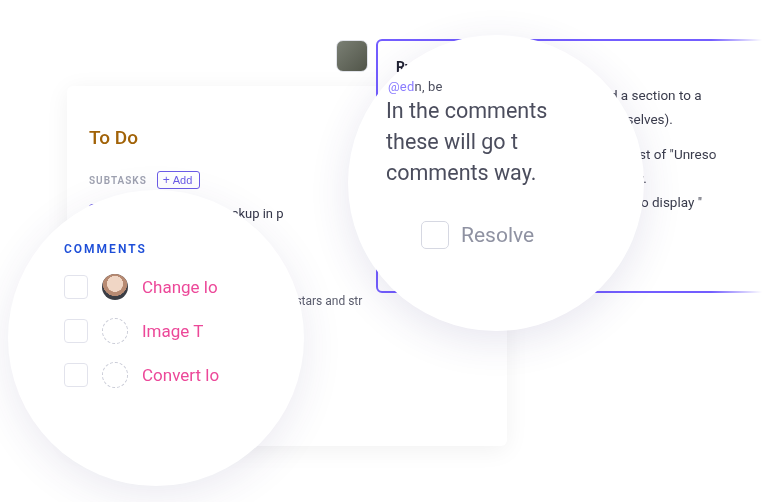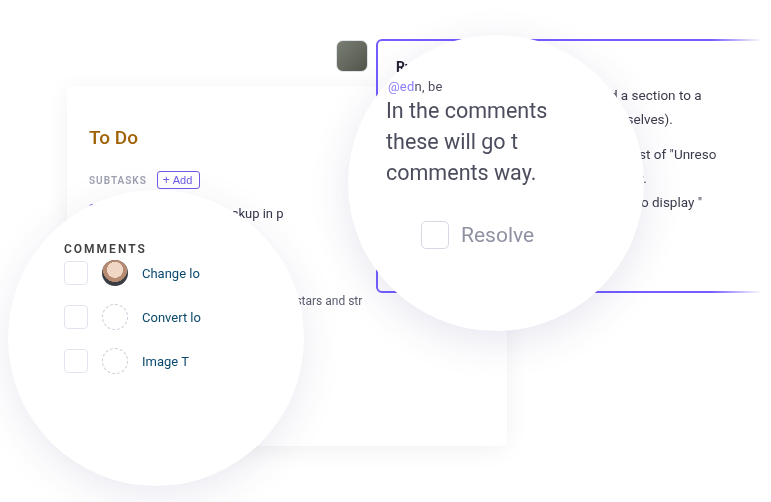--- a/index.html
+++ b/index.html
@@ -185,23 +185,23 @@
   }
   .lens-left .inner {
     position: absolute;
     left: 56px;
     top: 52px;
     right: 10px;
   }
   .lens-left .hdr {
     font-size: 12px;
     letter-spacing: 2px;
-    color: #404040;
+    color: #1d4ed8;
     font-weight: 600;
-    margin-bottom: 4px;
+    margin-bottom: 18px;
   }
   .lrow {
     display: flex; align-items: center; gap: 14px;
     margin-bottom: 18px;
   }
   .lrow .lchk {
     width: 24px; height: 24px;
     border: 1.5px solid #e2e3ec;
     border-radius: 4px;
     flex:none;
@@ -221,22 +221,22 @@
     background: #3b3d44;
     position: relative;
     overflow:hidden;
   }
   .lrow .lav.photo::after{
     content:"";
     position:absolute; inset:0;
     background: radial-gradient(circle at 50% 38%, #f0d6c5 0 38%, #b78a72 39% 58%, transparent 59%);
   }
   .lrow .ltxt {
-    font-size: 13px;
-    color: #0c4a6e;
+    font-size: 17px;
+    color: #ec4899;
     white-space: nowrap;
   }
 
   
   .card-left .x-extra { font-size:12px; color:#5b5d6d; margin-left: 178px; }
 
   
   .fade-r {
     position:absolute; right:0; top:0; width:60px; height:100%;
     background: linear-gradient(90deg, rgba(255,255,255,0) 0%, #fff 85%);
@@ -301,23 +301,23 @@
   <div class="inner">
     <div class="hdr">COMMENTS</div>
     <div class="lrow">
       <span class="lchk"></span>
       <span class="lav photo"></span>
       <span class="ltxt">Change lo</span>
     </div>
     <div class="lrow">
       <span class="lchk"></span>
       <span class="lav"></span>
-      <span class="ltxt">Convert lo</span>
+      <span class="ltxt">Image T</span>
     </div>
     <div class="lrow">
       <span class="lchk"></span>
       <span class="lav"></span>
-      <span class="ltxt">Image T</span>
+      <span class="ltxt">Convert lo</span>
     </div>
   </div>
 </div>
 
 <div class="fade-r"></div>
 
 </body></html>

